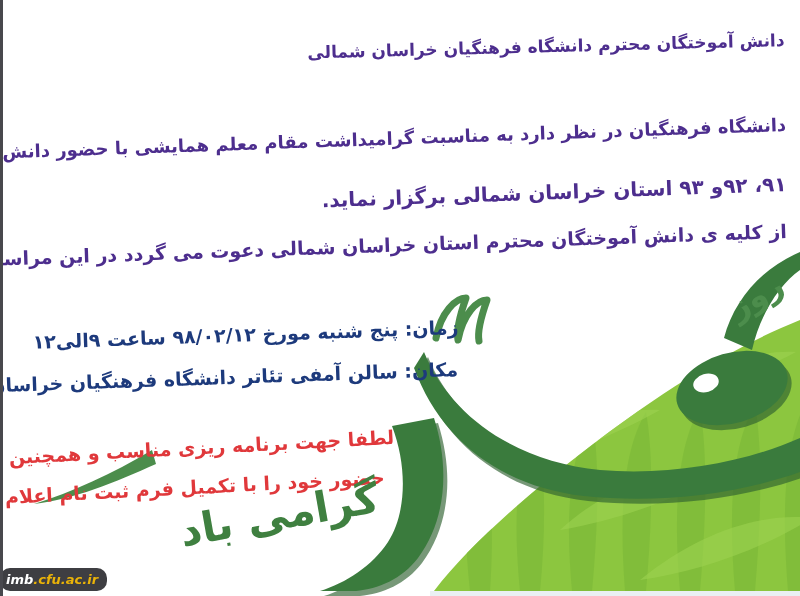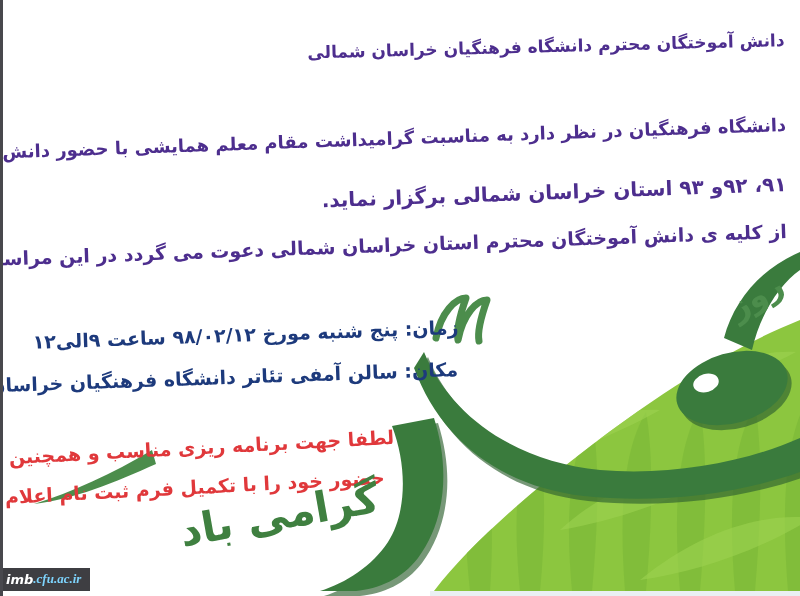--- a/index.html
+++ b/index.html
@@ -39,23 +39,24 @@
   .hidden-word{
     position:absolute;left:600px;top:420px;opacity:0;
     pointer-events:none;font-size:10px;z-index:1;
   }
   .wm{
     position:absolute;left:0;top:568px;height:20px;z-index:5;
     background:#3e3e42;padding:1px 9px 2px 6px;
     display:flex;align-items:center;
     font-style:italic;font-weight:bold;font-size:13px;
     font-family:"DejaVu Sans", sans-serif;
+    border-radius:10px;
   }
   .wm .pre{color:#ffffff;}
-  .wm .suf{color:#7dd3fc;font-family:Liberation Serif, serif;}
+  .wm .suf{color:#eab308;}
 </style>
 </head>
 <body>
 
 <div class="poster">
 
   <svg class="art" width="800" height="596" viewBox="0 0 800 596">
     <defs>
       <clipPath id="fieldClip">
         <path d="M800,320 C730,348 655,396 588,448 C528,494 468,546 434,591 L800,591 Z"></path>

